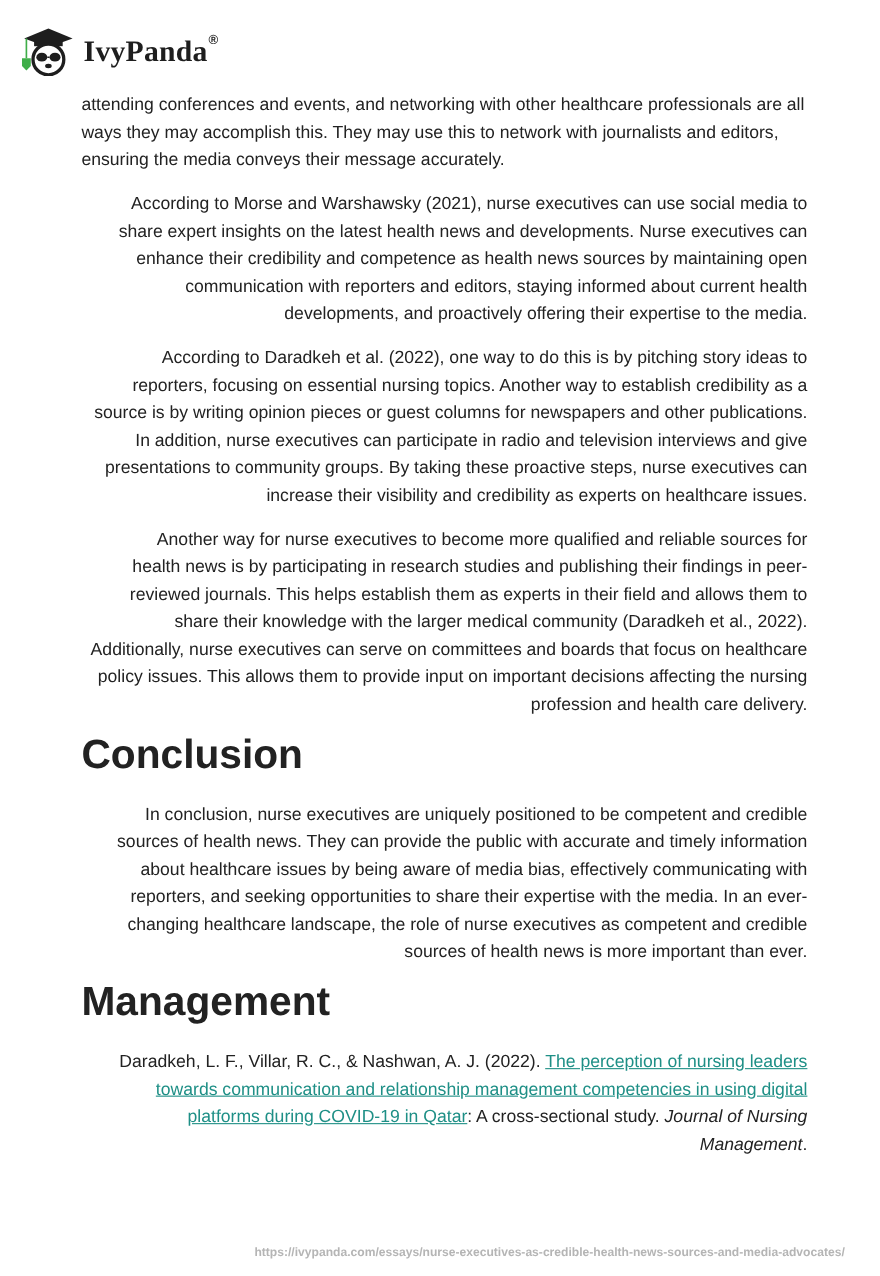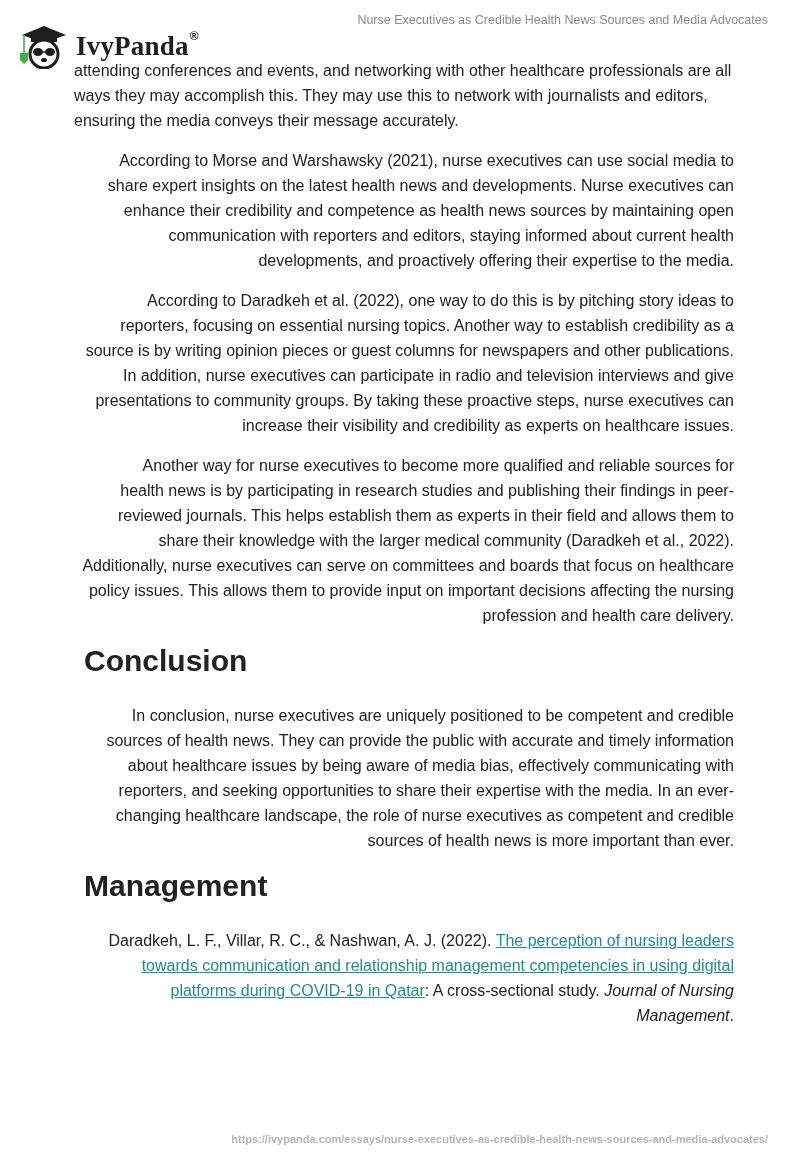--- a/index.html
+++ b/index.html
@@ -3,24 +3,24 @@
 <meta charset="utf-8">
 <style>
   html, body { margin: 0; padding: 0; background: #ffffff; }
   body { width: 800px; height: 1160px; position: relative; overflow: hidden; font-family: "Liberation Sans", sans-serif; color: #222222; }
   .header { position: absolute; left: 0; top: 0; width: 800px; height: 60px; }
   .logo { position: absolute; left: 18px; top: 23px; display: flex; align-items: center; }
   .logo svg { display: block; }
   .logo-text { font-family: "Liberation Serif", serif; font-weight: bold; font-size: 27px; color: #1e1e1e; margin-left: 8px; letter-spacing: 0.2px; }
   .logo-reg { font-size: 12px; vertical-align: top; position: relative; top: -2px; margin-left: 1px; font-family: "Liberation Sans", sans-serif; }
   .doc-title { position: absolute; right: 32px; top: 13px; font-size: 12.5px; color: #8a8a8a; }
-  .content { position: absolute; left: 74px; top: 58px; width: 660px; }
+  .content { position: absolute; left: 74px; top: 83px; width: 660px; }
   p { margin: 0 0 15px 0; font-size: 16px; line-height: 25px; color: #222222; }
   p.indent { text-indent: 30px; text-align: right; }
-  h2 { margin: 14px 0 24px 10px; font-size: 30px; font-weight: bold; color: #222222; line-height: 36px; }
+  h2 { margin: 14px 0 24px 0; font-size: 37px; font-weight: bold; color: #222222; line-height: 36px; }
   a.ref-link { color: #1e8f86; text-decoration: underline; }
   .footer-url { position: absolute; right: 32px; top: 1133px; font-size: 11px; color: #b5b5b5; font-weight: bold; }
 </style>
 </head>
 <body>
 
 <div class="header">
   <div class="logo">
     <svg width="50" height="46" viewBox="0 0 50 46">
       <polygon points="4,12 26,3 48,12 26,20" fill="#1e1e1e"></polygon>
@@ -28,21 +28,20 @@
       <line x1="6" y1="12" x2="6" y2="30" stroke="#3fae49" stroke-width="1.5"></line>
       <path d="M2,30 L10,30 L10,37 L6,41 L2,37 Z" fill="#3fae49"></path>
       <circle cx="26" cy="31" r="14" fill="#ffffff" stroke="#1e1e1e" stroke-width="3"></circle>
       <ellipse cx="20" cy="29" rx="5" ry="4" fill="#1e1e1e"></ellipse>
       <ellipse cx="32" cy="29" rx="5" ry="4" fill="#1e1e1e"></ellipse>
       <line x1="25" y1="29" x2="27" y2="29" stroke="#1e1e1e" stroke-width="1.5"></line>
       <ellipse cx="26" cy="37" rx="3" ry="2" fill="#1e1e1e"></ellipse>
     </svg>
     <span class="logo-text"><span>IvyPanda</span><span class="logo-reg">®</span></span>
   </div>
-  <div class="doc-title">Nurse Executives as Credible Health News Sources and Media Advocates</div>
 </div>
 
 <div class="content">
   <p>attending conferences and events, and networking with other healthcare professionals are all ways they may accomplish this. They may use this to network with journalists and editors, ensuring the media conveys their message accurately.</p>
   <p class="indent">According to Morse and Warshawsky (2021), nurse executives can use social media to share expert insights on the latest health news and developments. Nurse executives can enhance their credibility and competence as health news sources by maintaining open communication with reporters and editors, staying informed about current health developments, and proactively offering their expertise to the media.</p>
   <p class="indent">According to Daradkeh et al. (2022), one way to do this is by pitching story ideas to reporters, focusing on essential nursing topics. Another way to establish credibility as a source is by writing opinion pieces or guest columns for newspapers and other publications. In addition, nurse executives can participate in radio and television interviews and give presentations to community groups. By taking these proactive steps, nurse executives can increase their visibility and credibility as experts on healthcare issues.</p>
   <p class="indent">Another way for nurse executives to become more qualified and reliable sources for health news is by participating in research studies and publishing their findings in peer-reviewed journals. This helps establish them as experts in their field and allows them to share their knowledge with the larger medical community (Daradkeh et al., 2022). Additionally, nurse executives can serve on committees and boards that focus on healthcare policy issues. This allows them to provide input on important decisions affecting the nursing profession and health care delivery.</p>
 
   <h2>Conclusion</h2>
   <p class="indent">In conclusion, nurse executives are uniquely positioned to be competent and credible sources of health news. They can provide the public with accurate and timely information about healthcare issues by being aware of media bias, effectively communicating with reporters, and seeking opportunities to share their expertise with the media. In an ever-changing healthcare landscape, the role of nurse executives as competent and credible sources of health news is more important than ever.</p>

